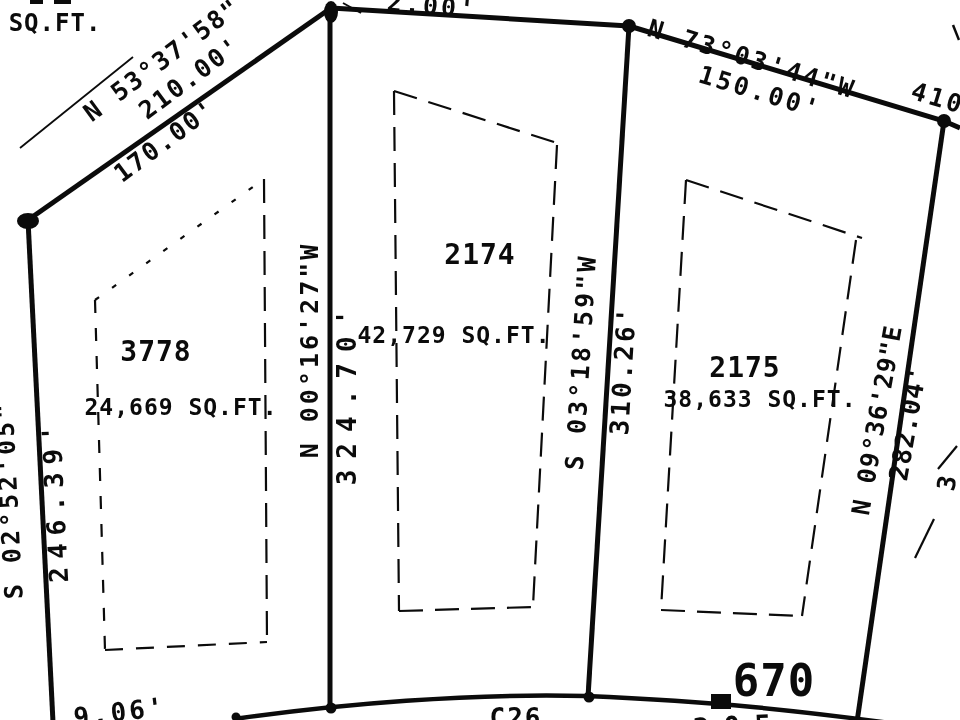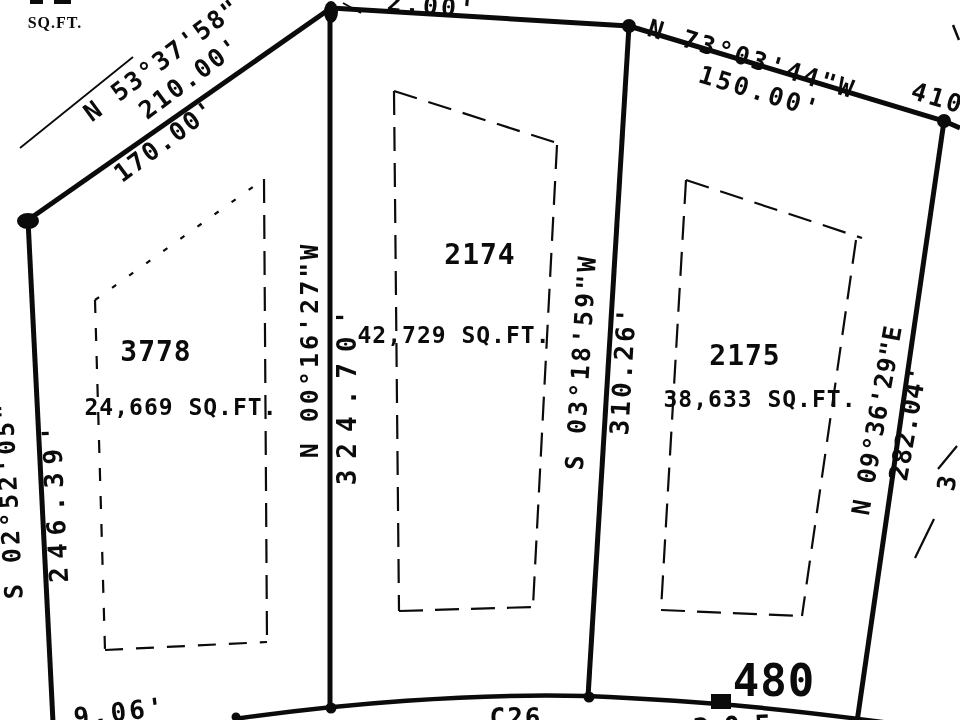--- a/index.html
+++ b/index.html
@@ -78,25 +78,25 @@
 
       <path d="M957,446 L938,469"></path>
       <path d="M934,519 L915,558"></path>
     </g>
   </svg>
 
   <div class="t big" style="left:156px;top:352px;">3778</div>
   <div class="t area" style="left:181px;top:407px;">24,669 SQ.FT.</div>
   <div class="t big" style="left:480px;top:255px;">2174</div>
   <div class="t area" style="left:454px;top:299px;margin-top:36px;">42,729 SQ.FT.</div>
-  <div class="t big" style="left:745px;top:356px;">2175</div>
+  <div class="t big" style="left:745px;top:368px;">2175</div>
   <div class="t area" style="left:760px;top:399px;text-align:center;">38,633 SQ.FT.</div>
-  <div class="t" style="left:774px;top:681px;font-size:44px;letter-spacing:1px;">480</div>
+  <div class="t" style="left:774px;top:681px;font-size:44px;letter-spacing:1px;">670</div>
 
-  <div class="t" style="left:55px;top:23px;font-size:16px;letter-spacing:1px;font-family:Liberation Serif, serif;">SQ.FT.</div>
+  <div class="t" style="left:55px;top:23px;font-size:24px;letter-spacing:1px;">SQ.FT.</div>
 
   <div class="t brg" style="left:162px;top:60px;--r:-36.5deg;letter-spacing:2px;">N 53°37'58"</div>
   <div class="t brg" style="left:190px;top:78px;--r:-36.5deg;letter-spacing:2px;">210.00'</div>
   <div class="t brg" style="left:165px;top:141px;--r:-36.5deg;letter-spacing:2px;">170.00'</div>
 
   <div class="t brg" style="left:432px;top:6px;--r:5deg;">2.00'</div>
 
   <div class="t brg" style="left:752px;top:59px;--r:17deg;">N 73°03'44"W</div>
   <div class="t brg" style="left:760px;top:92px;--r:17deg;">150.00'</div>
   <div class="t brg" style="left:938px;top:98px;--r:17deg;">410</div>

